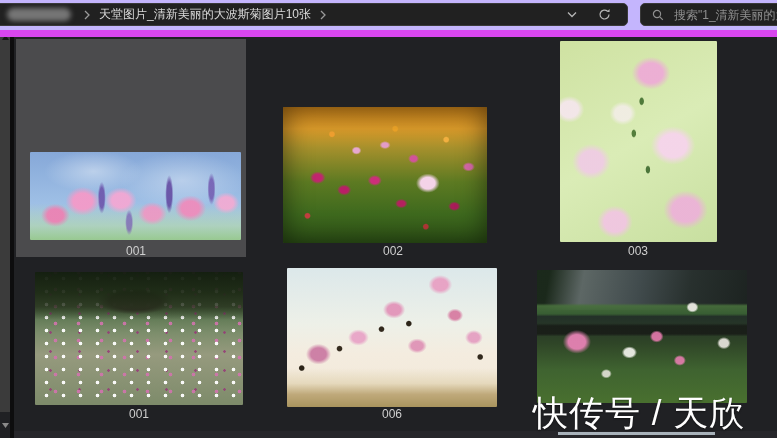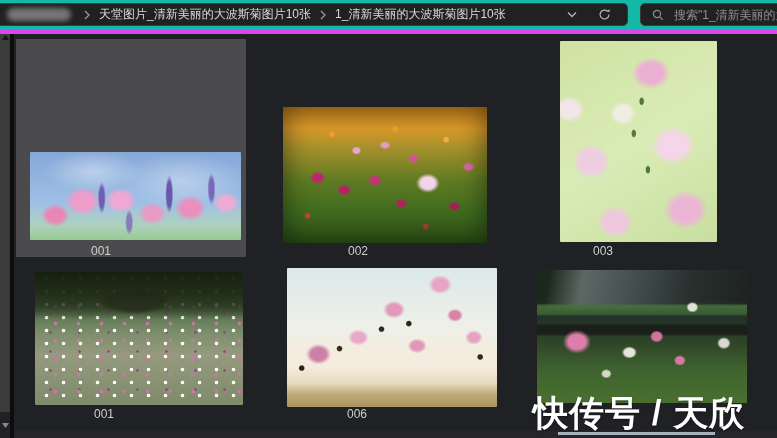--- a/index.html
+++ b/index.html
@@ -3,21 +3,21 @@
 <meta charset="utf-8">
 <style>
   html,body{margin:0;padding:0;}
   body{
     width:777px;height:438px;overflow:hidden;position:relative;
     background:#202124;
     font-family:"Liberation Sans","DejaVu Sans",sans-serif;
     -webkit-font-smoothing:antialiased;
   }
   
-  .topbar{position:absolute;left:0;top:0;width:777px;height:30px;background:#14b8a6;border-bottom:4px solid #d946ef;z-index:30;}
+  .topbar{position:absolute;left:0;top:0;width:777px;height:30px;background:#c4b5fd;border-bottom:7px solid #d946ef;z-index:30;}
   .addressbox{
     position:absolute;left:-6px;top:3px;width:634px;height:23px;
     background:#212121;border:1px solid #3a3a3a;border-radius:5px;
     display:flex;align-items:center;box-sizing:border-box;
     padding-left:12px;white-space:nowrap;overflow:hidden;
   }
   .crumb{color:#d9d9d9;font-size:12px;padding:2px 4px;cursor:default;}
   .crumb-sep{display:flex;align-items:center;padding:0 4px;}
   .redacted{
     width:64px;height:13px;border-radius:7px;background:#757575;
@@ -38,21 +38,21 @@
   
   .vscroll-thumb{position:absolute;left:0;top:31px;width:10px;height:381px;background:#3b3b3b;z-index:20;}
   .vscroll-up{position:absolute;left:0;top:31px;width:10px;height:12px;display:flex;align-items:center;justify-content:center;z-index:21;}
   .vscroll-down{position:absolute;left:0;top:418px;width:10px;height:14px;display:flex;align-items:center;justify-content:center;z-index:21;}
   .pane-gap{position:absolute;left:10px;top:31px;width:4px;height:407px;background:#0d0d0e;z-index:19;}
   
   .content{position:absolute;left:14px;top:31px;right:0;bottom:0;background:#202124;}
   .bottomband{position:absolute;left:14px;top:431px;width:763px;height:7px;background:#26262a;z-index:5;}
   .sel-cell{position:absolute;left:16px;top:39px;width:230px;height:218px;background:#4b4b4d;z-index:6;}
   .thumb{position:absolute;z-index:8;border-radius:1px;}
-  .itemlabel{position:absolute;z-index:9;width:90px;text-align:left;color:#cfcfcf;font-size:12px;}
+  .itemlabel{position:absolute;z-index:9;width:90px;text-align:center;color:#cfcfcf;font-size:12px;}
   
   .img-001{left:30px;top:152px;width:211px;height:88px;background:
     radial-gradient(20px 16px at 12% 72%, rgba(236,130,180,.95) 40%, rgba(236,130,180,0) 72%),
     radial-gradient(24px 20px at 25% 56%, rgba(244,154,200,.95) 40%, rgba(244,154,200,0) 72%),
     radial-gradient(22px 18px at 43% 55%, rgba(247,166,210,.9) 40%, rgba(247,166,210,0) 72%),
     radial-gradient(20px 16px at 58% 70%, rgba(240,150,195,.9) 40%, rgba(240,150,195,0) 72%),
     radial-gradient(22px 18px at 76% 64%, rgba(238,140,188,.95) 40%, rgba(238,140,188,0) 72%),
     radial-gradient(18px 15px at 93% 58%, rgba(246,170,210,.9) 40%, rgba(246,170,210,0) 72%),
     radial-gradient(5px 20px at 34% 52%, rgba(106,78,168,.85) 50%, rgba(106,78,168,0) 80%),
     radial-gradient(5px 24px at 66% 48%, rgba(96,68,158,.85) 50%, rgba(96,68,158,0) 80%),
@@ -125,21 +125,21 @@
     radial-gradient(7px 6px at 33% 78%, rgba(238,234,228,.85) 50%, rgba(238,234,228,0) 78%),
     linear-gradient(to bottom, rgba(0,0,0,0) 40%, rgba(24,28,23,.9) 42%, rgba(24,28,23,.9) 48%, rgba(0,0,0,0) 50%),
     linear-gradient(to bottom, rgba(0,0,0,0) 25%, rgba(72,112,60,.9) 27%, rgba(58,98,52,.9) 33%, rgba(0,0,0,0) 35%),
     linear-gradient(100deg, rgba(26,40,26,.95) 6%, rgba(94,104,102,.98) 22%, rgba(66,76,78,.98) 48%, rgba(40,48,46,.95) 72%, rgba(28,34,32,.95) 100%),
     linear-gradient(to bottom, #2c3a30 0%, #233028 35%, #2f4527 55%, #3f6330 75%, #49702f 100%);
     background-size:100% 100%,100% 100%,100% 100%,100% 100%,100% 100%,100% 100%,100% 100%,100% 100%,100% 100%,100% 30%,100% 100%;
     background-repeat:no-repeat;}
   
   .watermark{
     position:absolute;left:533px;top:390px;z-index:40;color:#ffffff;
-    font-size:35px;font-weight:700;letter-spacing:1px;white-space:nowrap;
+    font-size:35px;font-weight:400;letter-spacing:1px;white-space:nowrap;
     text-shadow:0 1px 2px rgba(0,0,0,.45);
   }
   .wm-underline{position:absolute;left:558px;top:432px;width:157px;height:3px;background:#a8b2ba;z-index:41;}
 </style>
 </head>
 <body>
 
 <div class="topbar">
   <div class="addressbox">
     <span class="redacted"></span>
@@ -147,21 +147,20 @@
       <svg width="8" height="10" viewBox="0 0 8 10">
           <path d="M2 1l4 4-4 4" stroke="#9a9a9a" stroke-width="1.3" fill="none"></path>
         </svg>
     </span>
     <span class="crumb">天堂图片_清新美丽的大波斯菊图片10张</span>
     <span class="crumb-sep">
       <svg width="8" height="10" viewBox="0 0 8 10">
           <path d="M2 1l4 4-4 4" stroke="#9a9a9a" stroke-width="1.3" fill="none"></path>
         </svg>
     </span>
-    <span class="crumb">1_清新美丽的大波斯菊图片10张</span>
     <span class="addr-right">
       <span class="iconbtn">
         <svg width="10" height="7" viewBox="0 0 10 7">
             <path d="M1 1.5l4 4 4-4" stroke="#b5b5b5" stroke-width="1.3" fill="none"></path>
           </svg>
       </span>
       <span class="iconbtn">
         <svg width="13" height="13" viewBox="0 0 16 16">
           <path d="M13.5 8a5.5 5.5 0 1 1-1.7-3.95" fill="none" stroke="#b5b5b5" stroke-width="1.5"></path>
           <path d="M14.2 1.2v3.6h-3.6z" fill="#b5b5b5"></path>

